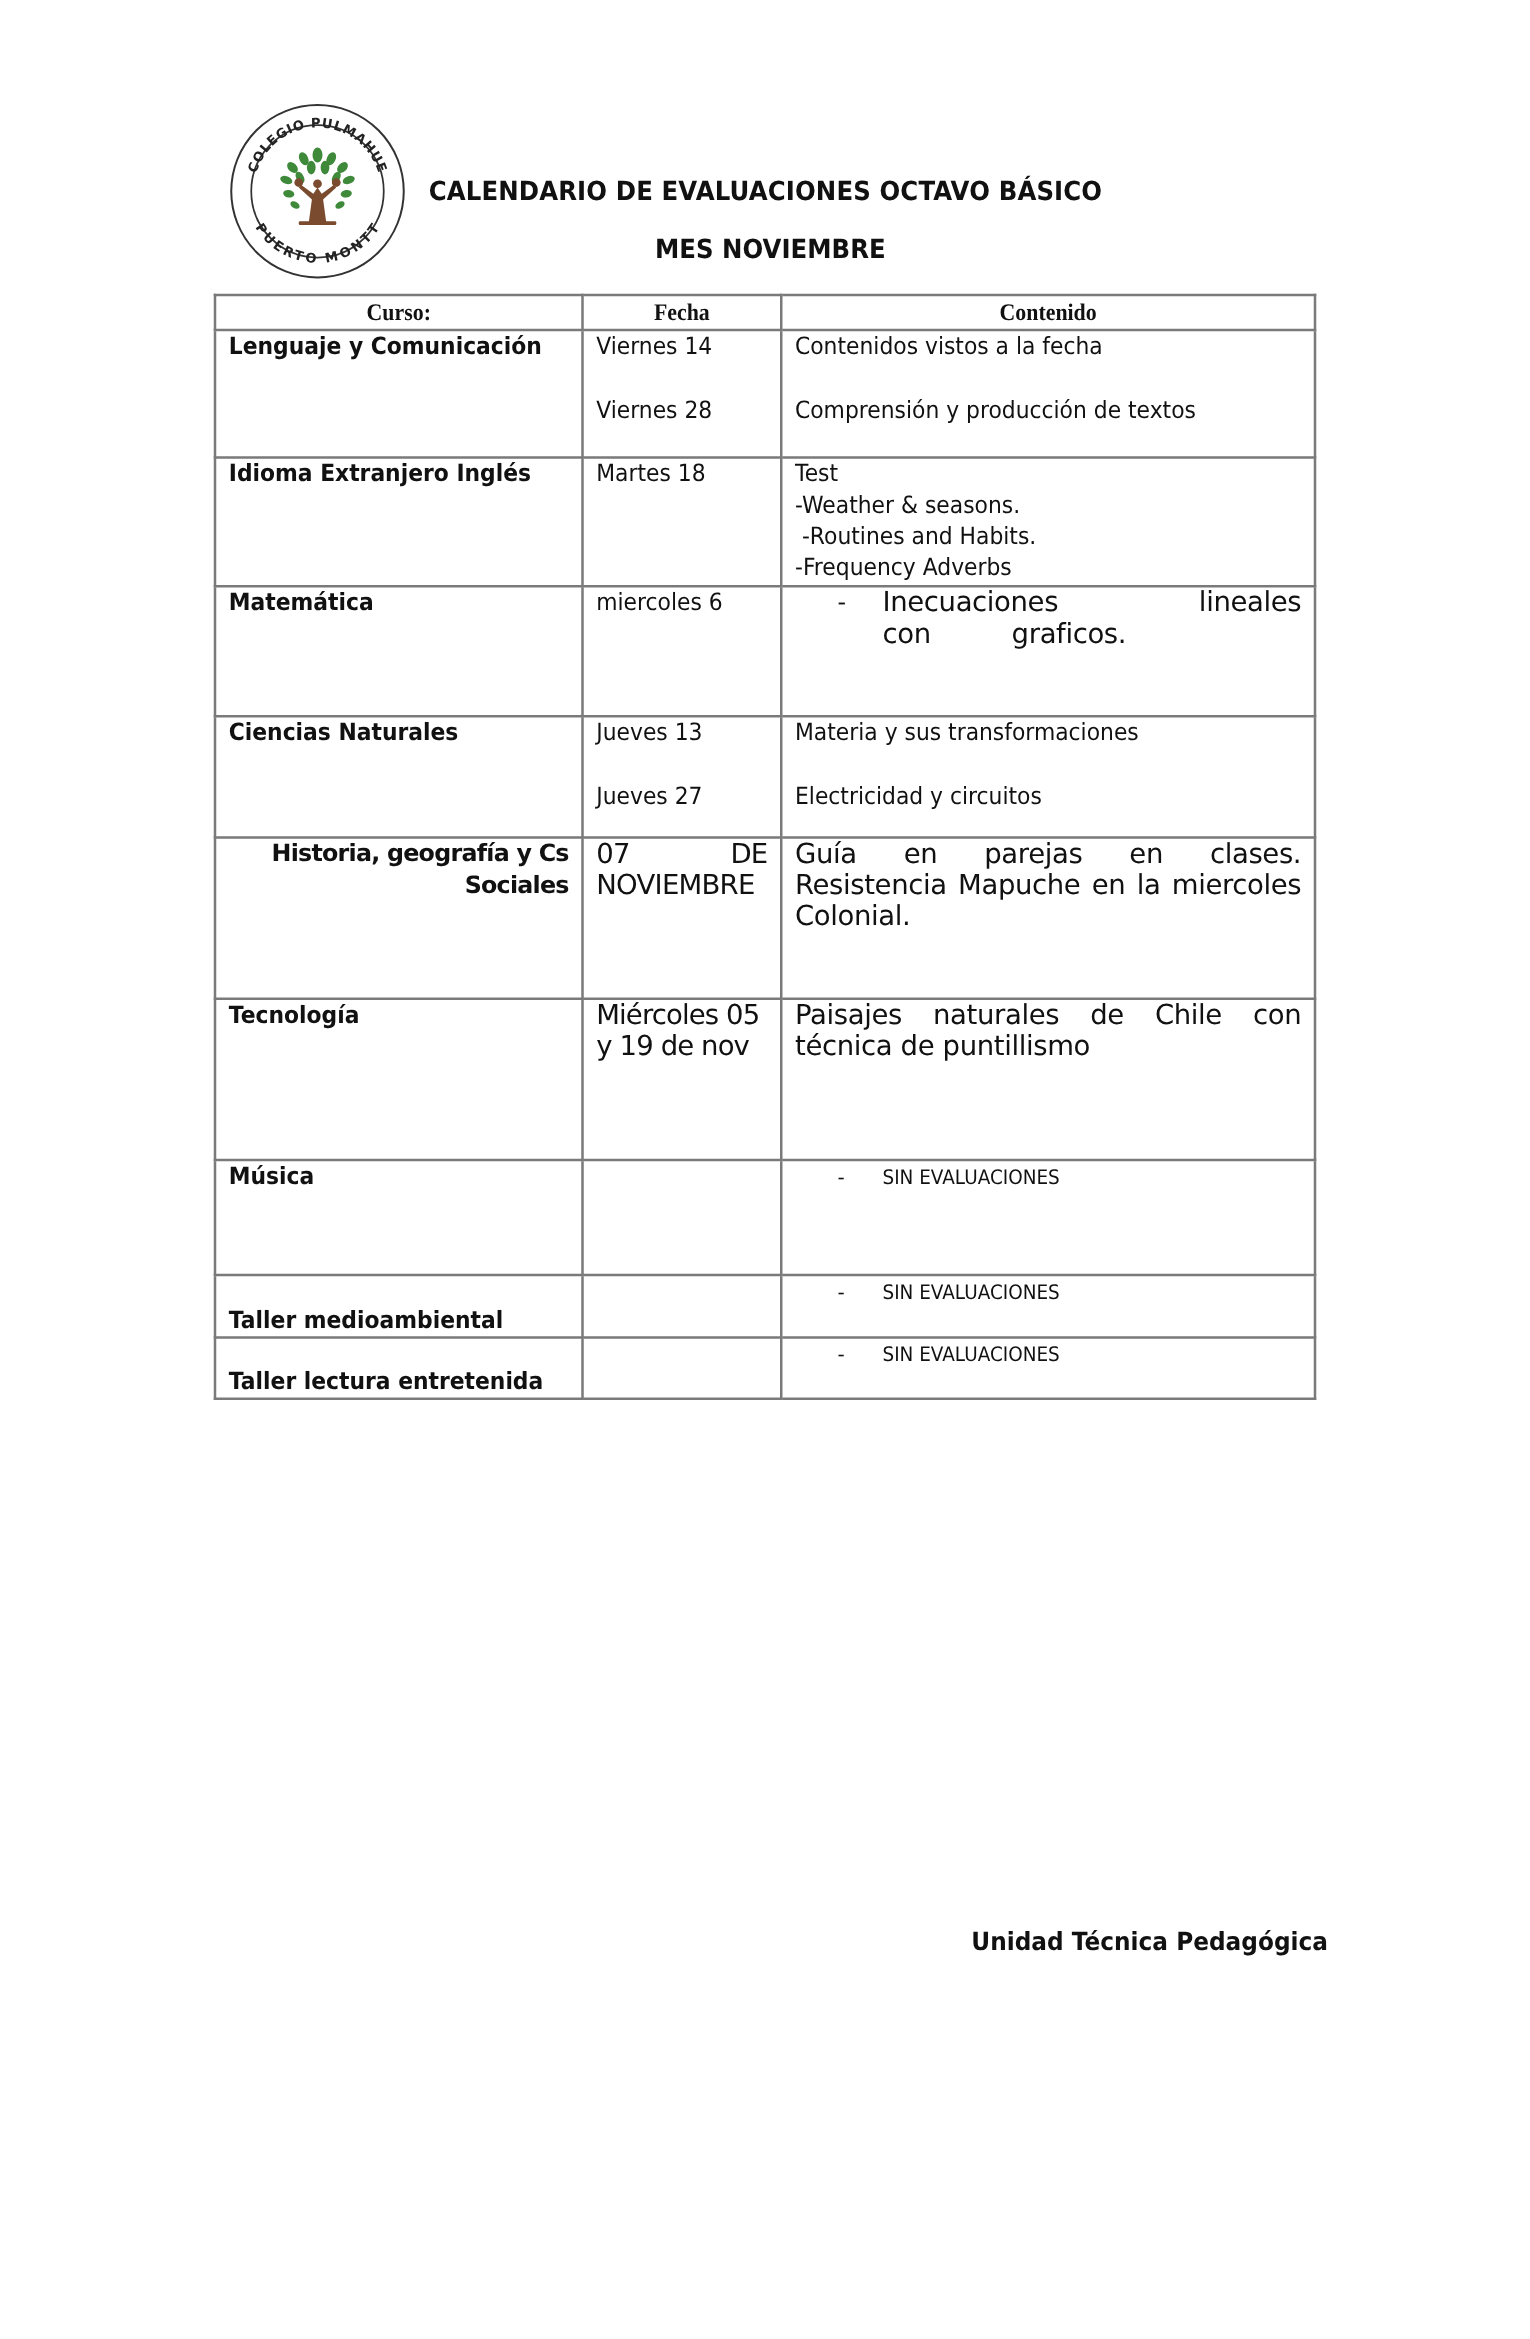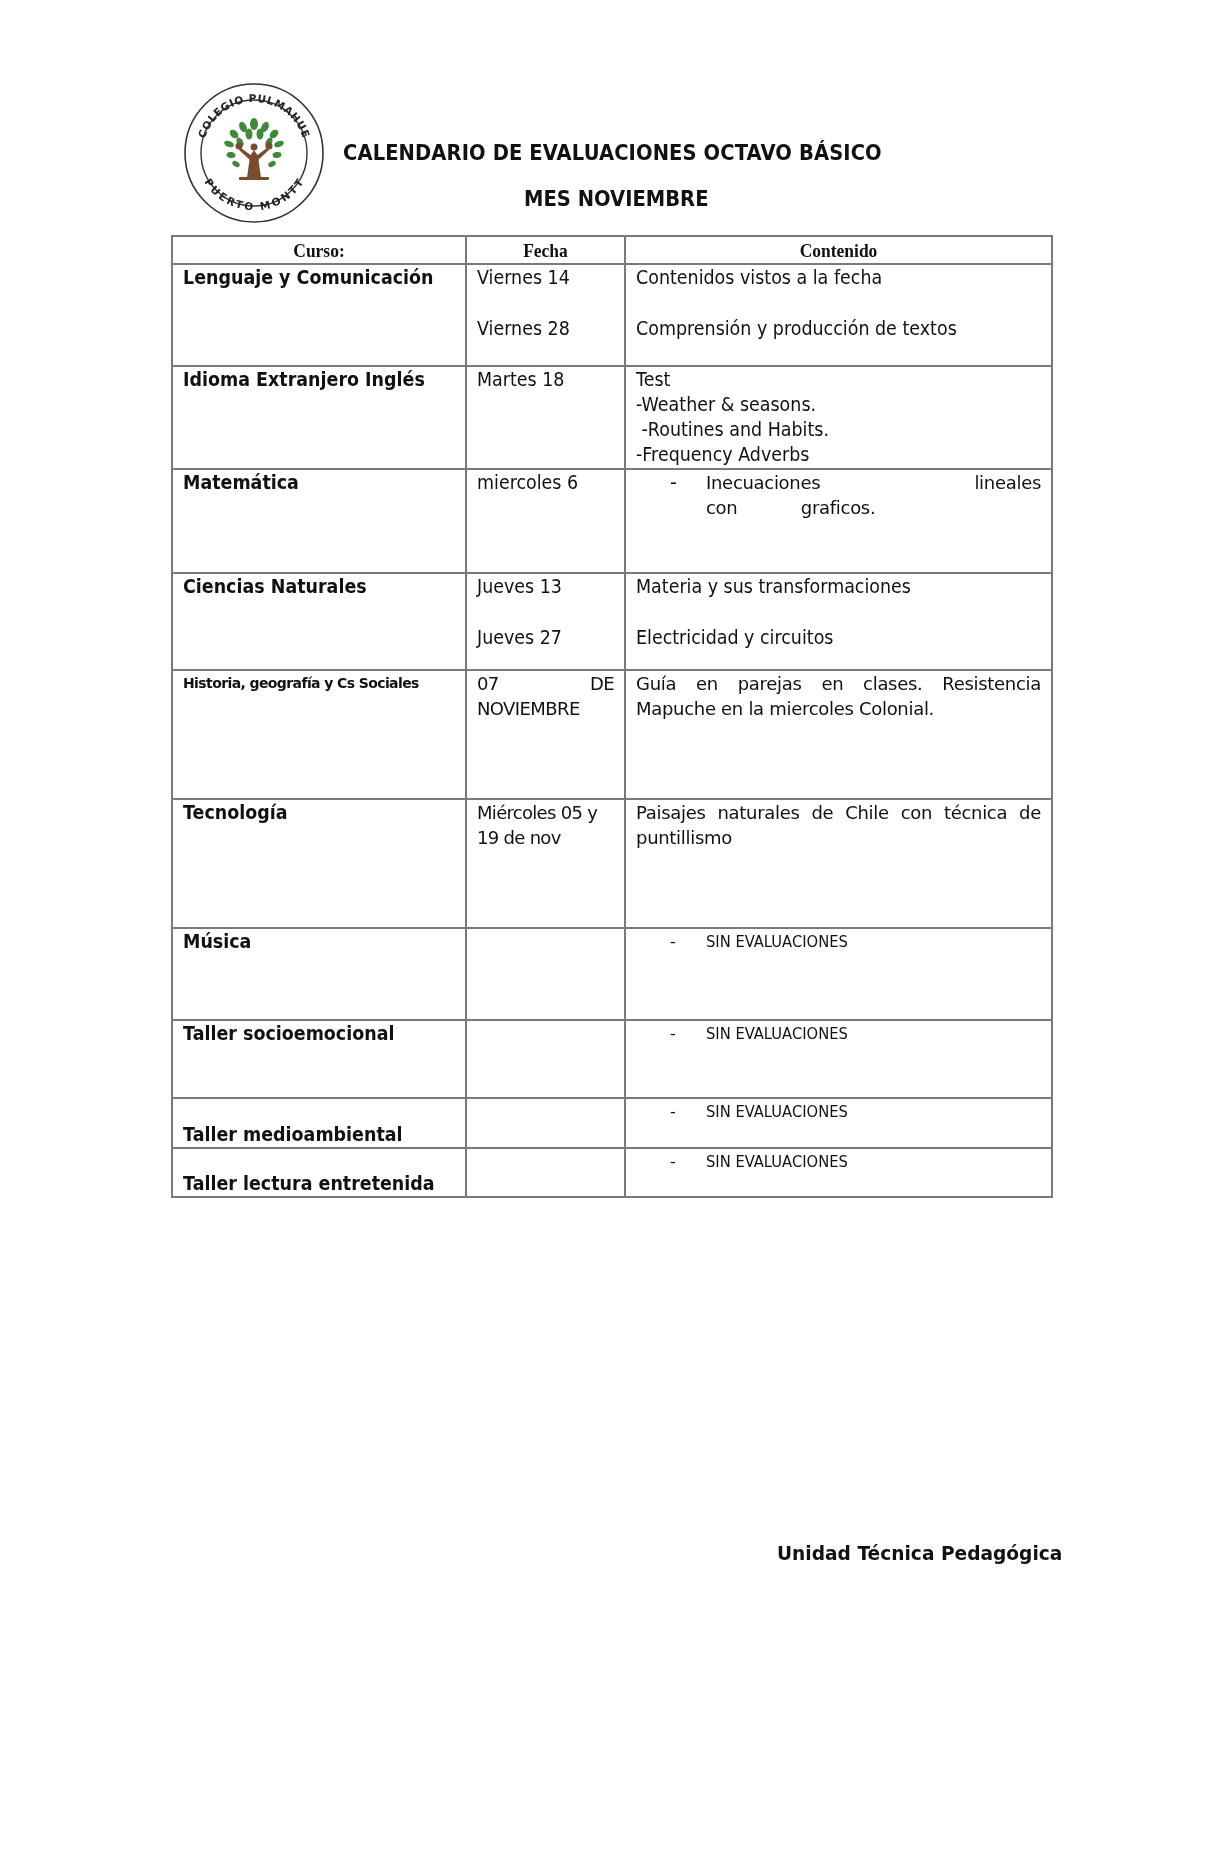--- a/index.html
+++ b/index.html
@@ -12,21 +12,21 @@
               white-space:nowrap; transform:scaleX(0.93); transform-origin:left top; }
   table.cal { position:absolute; left:171px; top:235px; width:880px; border-collapse:collapse;
               table-layout:fixed; font-size:19px; }
   table.cal td, table.cal th { border:2px solid #7a7a7a; vertical-align:top; padding:0 10px;
               line-height:25px; }
   table.cal { border:2px solid #555; }
   table.cal th { font-weight:bold; text-align:center; height:25px; padding-top:1px;font-family:Liberation Serif, serif; }
   col.c1 { width:294px; } col.c2 { width:159px; } col.c3 { width:427px; }
   .subject { font-weight:bold;border-radius:30px; }
   .txt { display:block; transform:scaleX(0.92); transform-origin:left top; white-space:nowrap; }
-  .wrap { display:block; white-space:normal; text-align:justify; font-size:18px; letter-spacing:-0.3px; }
+  .wrap { display:block; white-space:normal; text-align:justify; font-size:22px; letter-spacing:-0.3px; }
   .gap { height:26px; }
   .bullet { display:flex; padding-left:34px; }
   .bullet .dash { width:36px; flex:none; }
   .sin { font-size:16px; }
   .footer { position:absolute; left:777px; top:1541px; font-size:20px; font-weight:bold;
             white-space:nowrap; transform:scaleX(0.93); transform-origin:left top; }
   .bottom-aligned { vertical-align:bottom !important; }
 </style>
 </head>
 <body>
@@ -155,21 +155,21 @@
       </td>
       <td>
         <span class="txt">Materia y sus transformaciones</span>
         <div class="gap"></div>
         <span class="txt">Electricidad y circuitos</span>
       </td>
     </tr>
 
     <tr style="height:129px">
       <td class="subject">
-          <span class="wrap" style="text-align:left;font-size:14px;letter-spacing:-0.6px">Historia, geografía y Cs Sociales</span>
+          <span class="wrap" style="text-align:right;font-size:19px;letter-spacing:-0.6px">Historia, geografía y Cs Sociales</span>
         </td>
       <td>
           <span class="wrap" style="letter-spacing:-0.6px;word-spacing:60px;text-align-last:auto">07 DE NOVIEMBRE</span>
         </td>
       <td>
           <span class="wrap">Guía en parejas en clases. Resistencia Mapuche en la miercoles Colonial.</span>
         </td>
     </tr>
 
     <tr style="height:129px">
@@ -192,32 +192,20 @@
       <td>
         <div class="bullet sin">
             <span class="dash">-</span>
             <span class="txt">SIN EVALUACIONES</span>
           </div>
       </td>
     </tr>
 
 
 
-    <tr style="height:78px">
-      <td class="subject">
-          <span class="txt">Taller socioemocional</span>
-        </td>
-      <td></td>
-      <td>
-        <div class="bullet sin">
-            <span class="dash">-</span>
-            <span class="txt">SIN EVALUACIONES</span>
-          </div>
-      </td>
-    </tr>
 
     <tr style="height:50px">
       <td class="subject bottom-aligned">
           <span class="txt">Taller medioambiental</span>
         </td>
       <td></td>
       <td>
         <div class="bullet sin">
             <span class="dash">-</span>
             <span class="txt">SIN EVALUACIONES</span>

